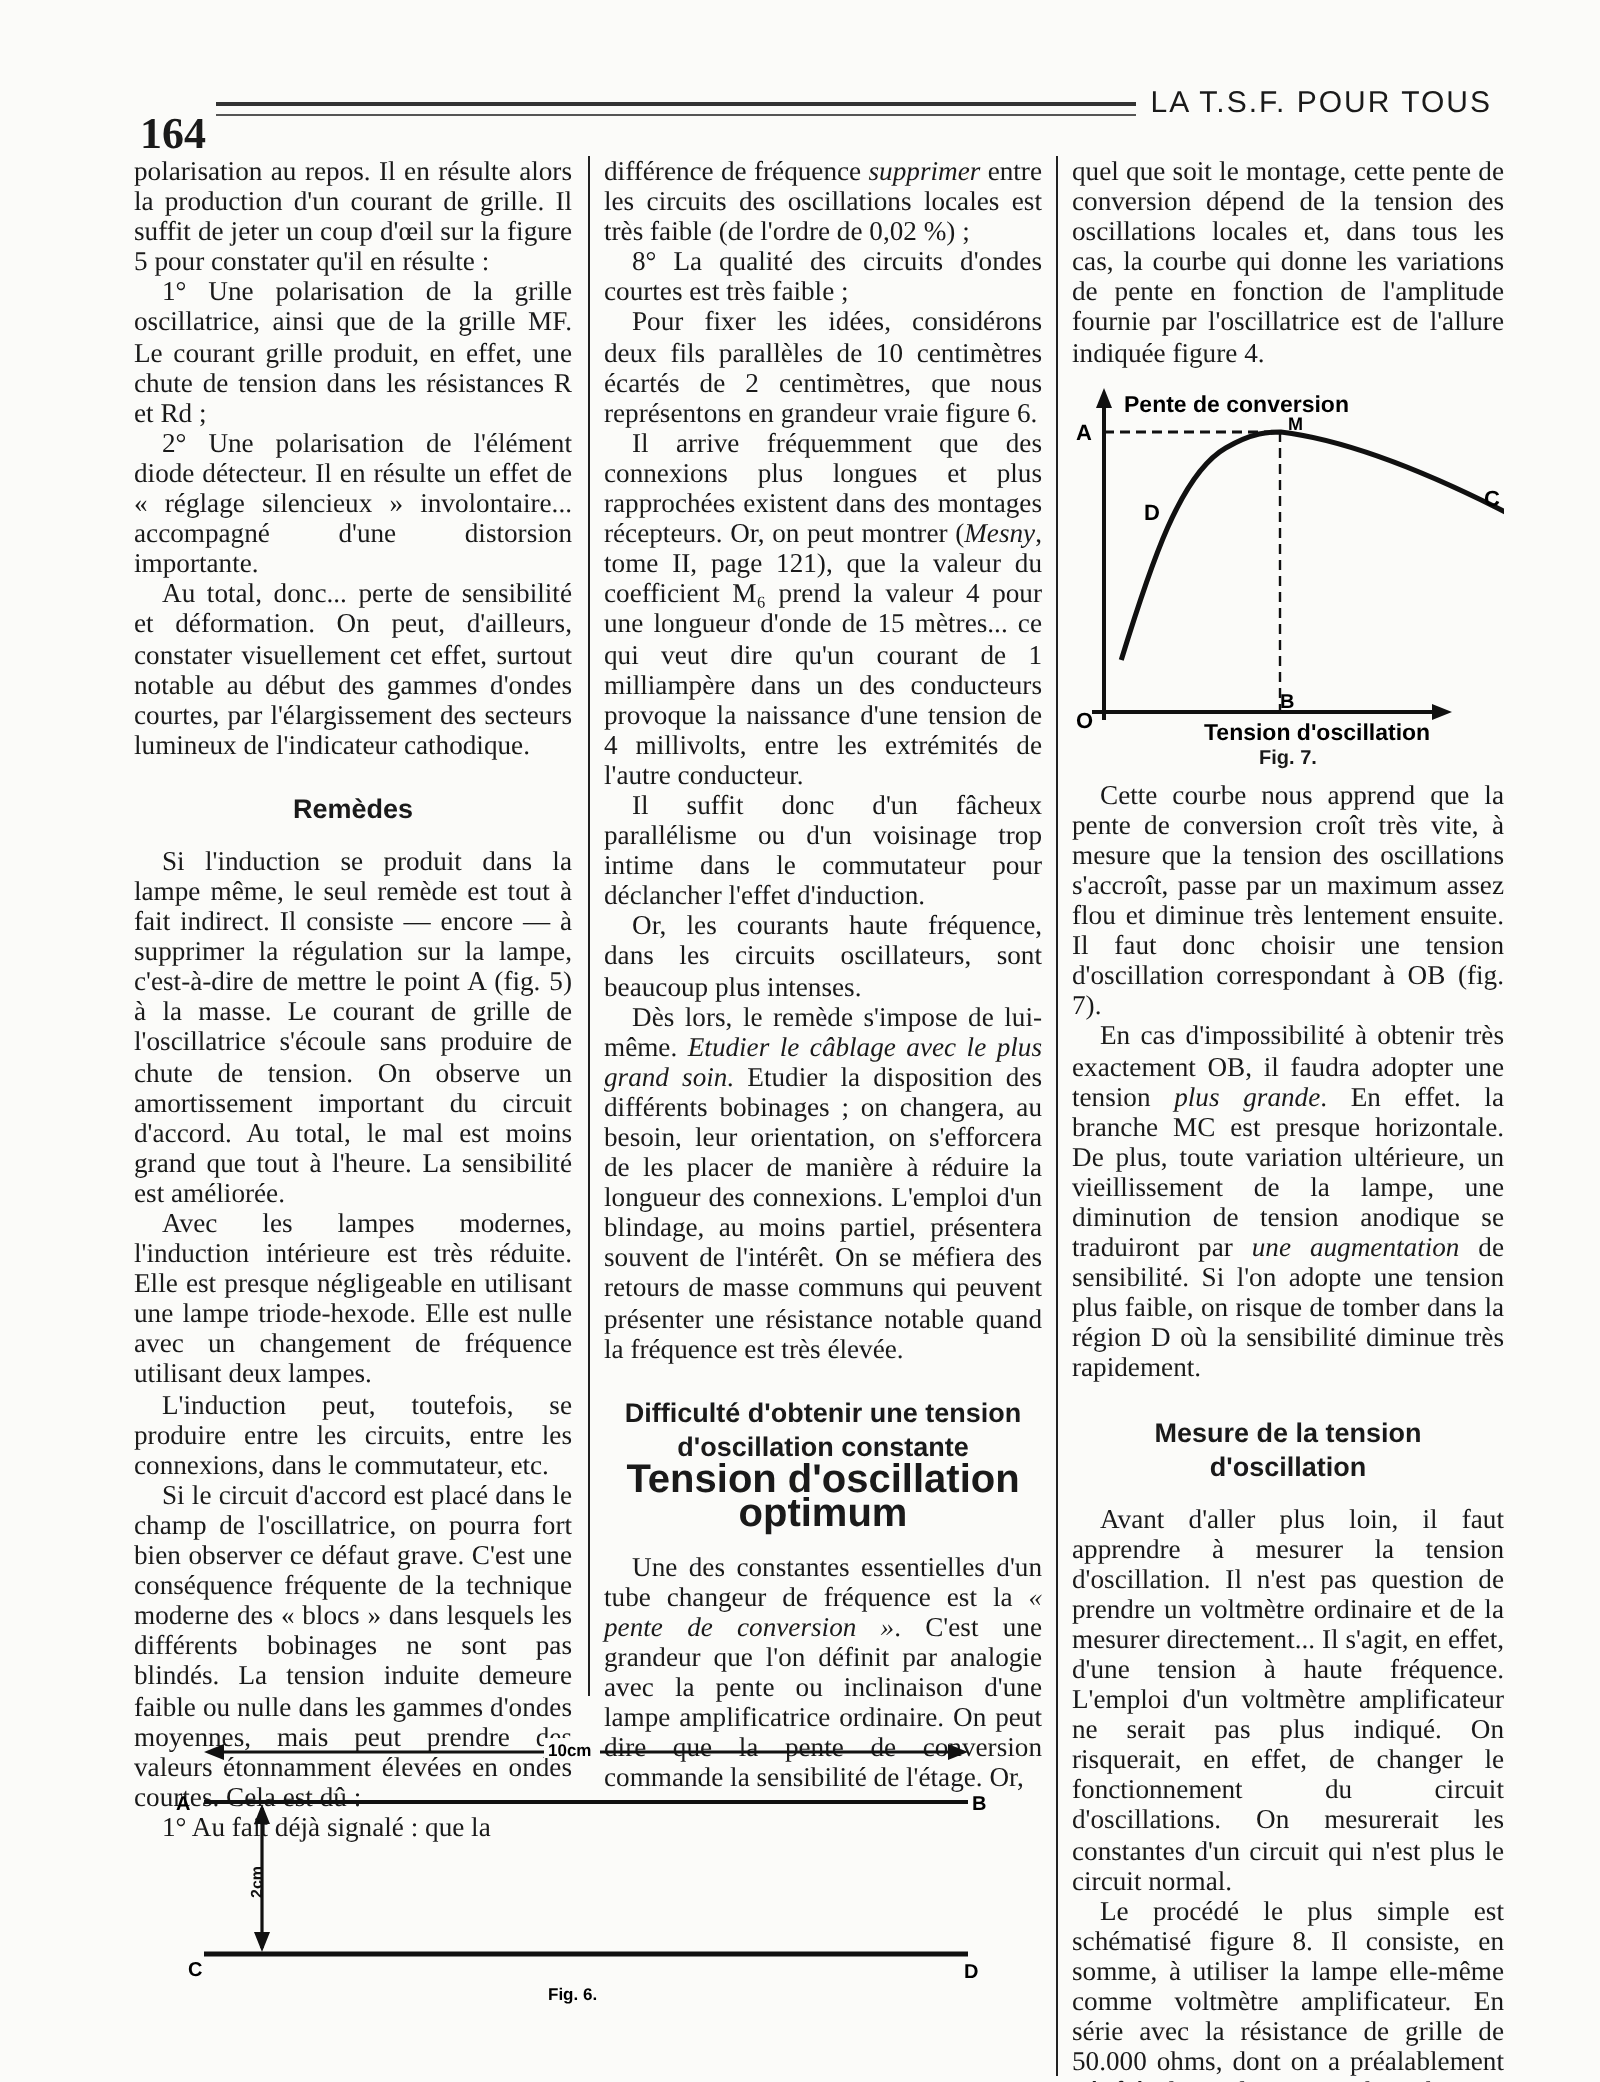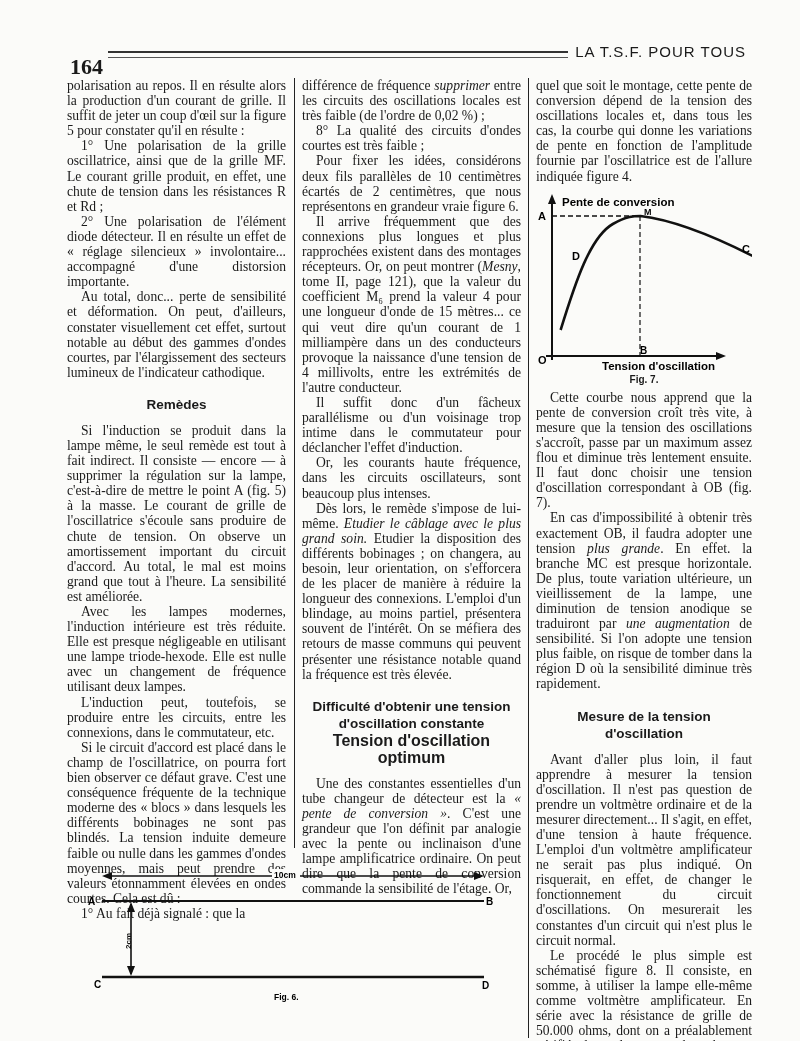--- a/index.html
+++ b/index.html
@@ -56,23 +56,23 @@
   <p class="noindent"><span>différence de fréquence </span><em>supprimer</em><span> entre les circuits des oscillations locales est très faible (de l'ordre de 0,02 %) ;</span></p>
   <p>8° La qualité des circuits d'ondes courtes est très faible ;</p>
   <p>Pour fixer les idées, considérons deux fils parallèles de 10 centimètres écartés de 2 centimètres, que nous représentons en grandeur vraie figure 6.</p>
   <p><span>Il arrive fréquemment que des connexions plus longues et plus rapprochées existent dans des montages récepteurs. Or, on peut montrer (</span><em>Mesny</em><span>, tome II, page 121), que la valeur du coefficient M₆ prend la valeur 4 pour une longueur d'onde de 15 mètres... ce qui veut dire qu'un courant de 1 milliampère dans un des conducteurs provoque la naissance d'une tension de 4 millivolts, entre les extrémités de l'autre conducteur.</span></p>
   <p>Il suffit donc d'un fâcheux parallélisme ou d'un voisinage trop intime dans le commutateur pour déclancher l'effet d'induction.</p>
   <p>Or, les courants haute fréquence, dans les circuits oscillateurs, sont beaucoup plus intenses.</p>
   <p><span>Dès lors, le remède s'impose de lui-même. </span><em>Etudier le câblage avec le plus grand soin.</em><span> Etudier la disposition des différents bobinages ; on changera, au besoin, leur orientation, on s'efforcera de les placer de manière à réduire la longueur des connexions. L'emploi d'un blindage, au moins partiel, présentera souvent de l'intérêt. On se méfiera des retours de masse communs qui peuvent présenter une résistance notable quand la fréquence est très élevée.</span></p>
   <div class="sec-title">
     <div>Difficulté d'obtenir une tension</div>
     <div>d'oscillation constante</div>
-    <div style="font-size:16px">Tension d'oscillation optimum</div>
+    <div style="font-size:20px">Tension d'oscillation optimum</div>
   </div>
-  <p><span>Une des constantes essentielles d'un tube changeur de détecteur est la </span><em>« pente de conversion »</em><span>. C'est une grandeur que l'on définit par analogie avec la pente ou inclinaison d'une lampe amplificatrice ordinaire. On peut dire que la pente de conversion commande la sensibilité de l'étage. Or,</span></p>
+  <p><span>Une des constantes essentielles d'un tube changeur de fréquence est la </span><em>« pente de conversion »</em><span>. C'est une grandeur que l'on définit par analogie avec la pente ou inclinaison d'une lampe amplificatrice ordinaire. On peut dire que la pente de conversion commande la sensibilité de l'étage. Or,</span></p>
 </div>
 
 <div class="col" id="col3">
   <p class="noindent">quel que soit le montage, cette pente de conversion dépend de la tension des oscillations locales et, dans tous les cas, la courbe qui donne les variations de pente en fonction de l'amplitude fournie par l'oscillatrice est de l'allure indiquée figure 4.</p>
 
   <div class="fig7">
     <svg width="216" height="180" viewBox="0 0 216 180">
 
       <line x1="16" y1="168" x2="16" y2="8" stroke="#111" stroke-width="2"></line>
       <polygon points="16,2 12,12 20,12" fill="#111"></polygon>

